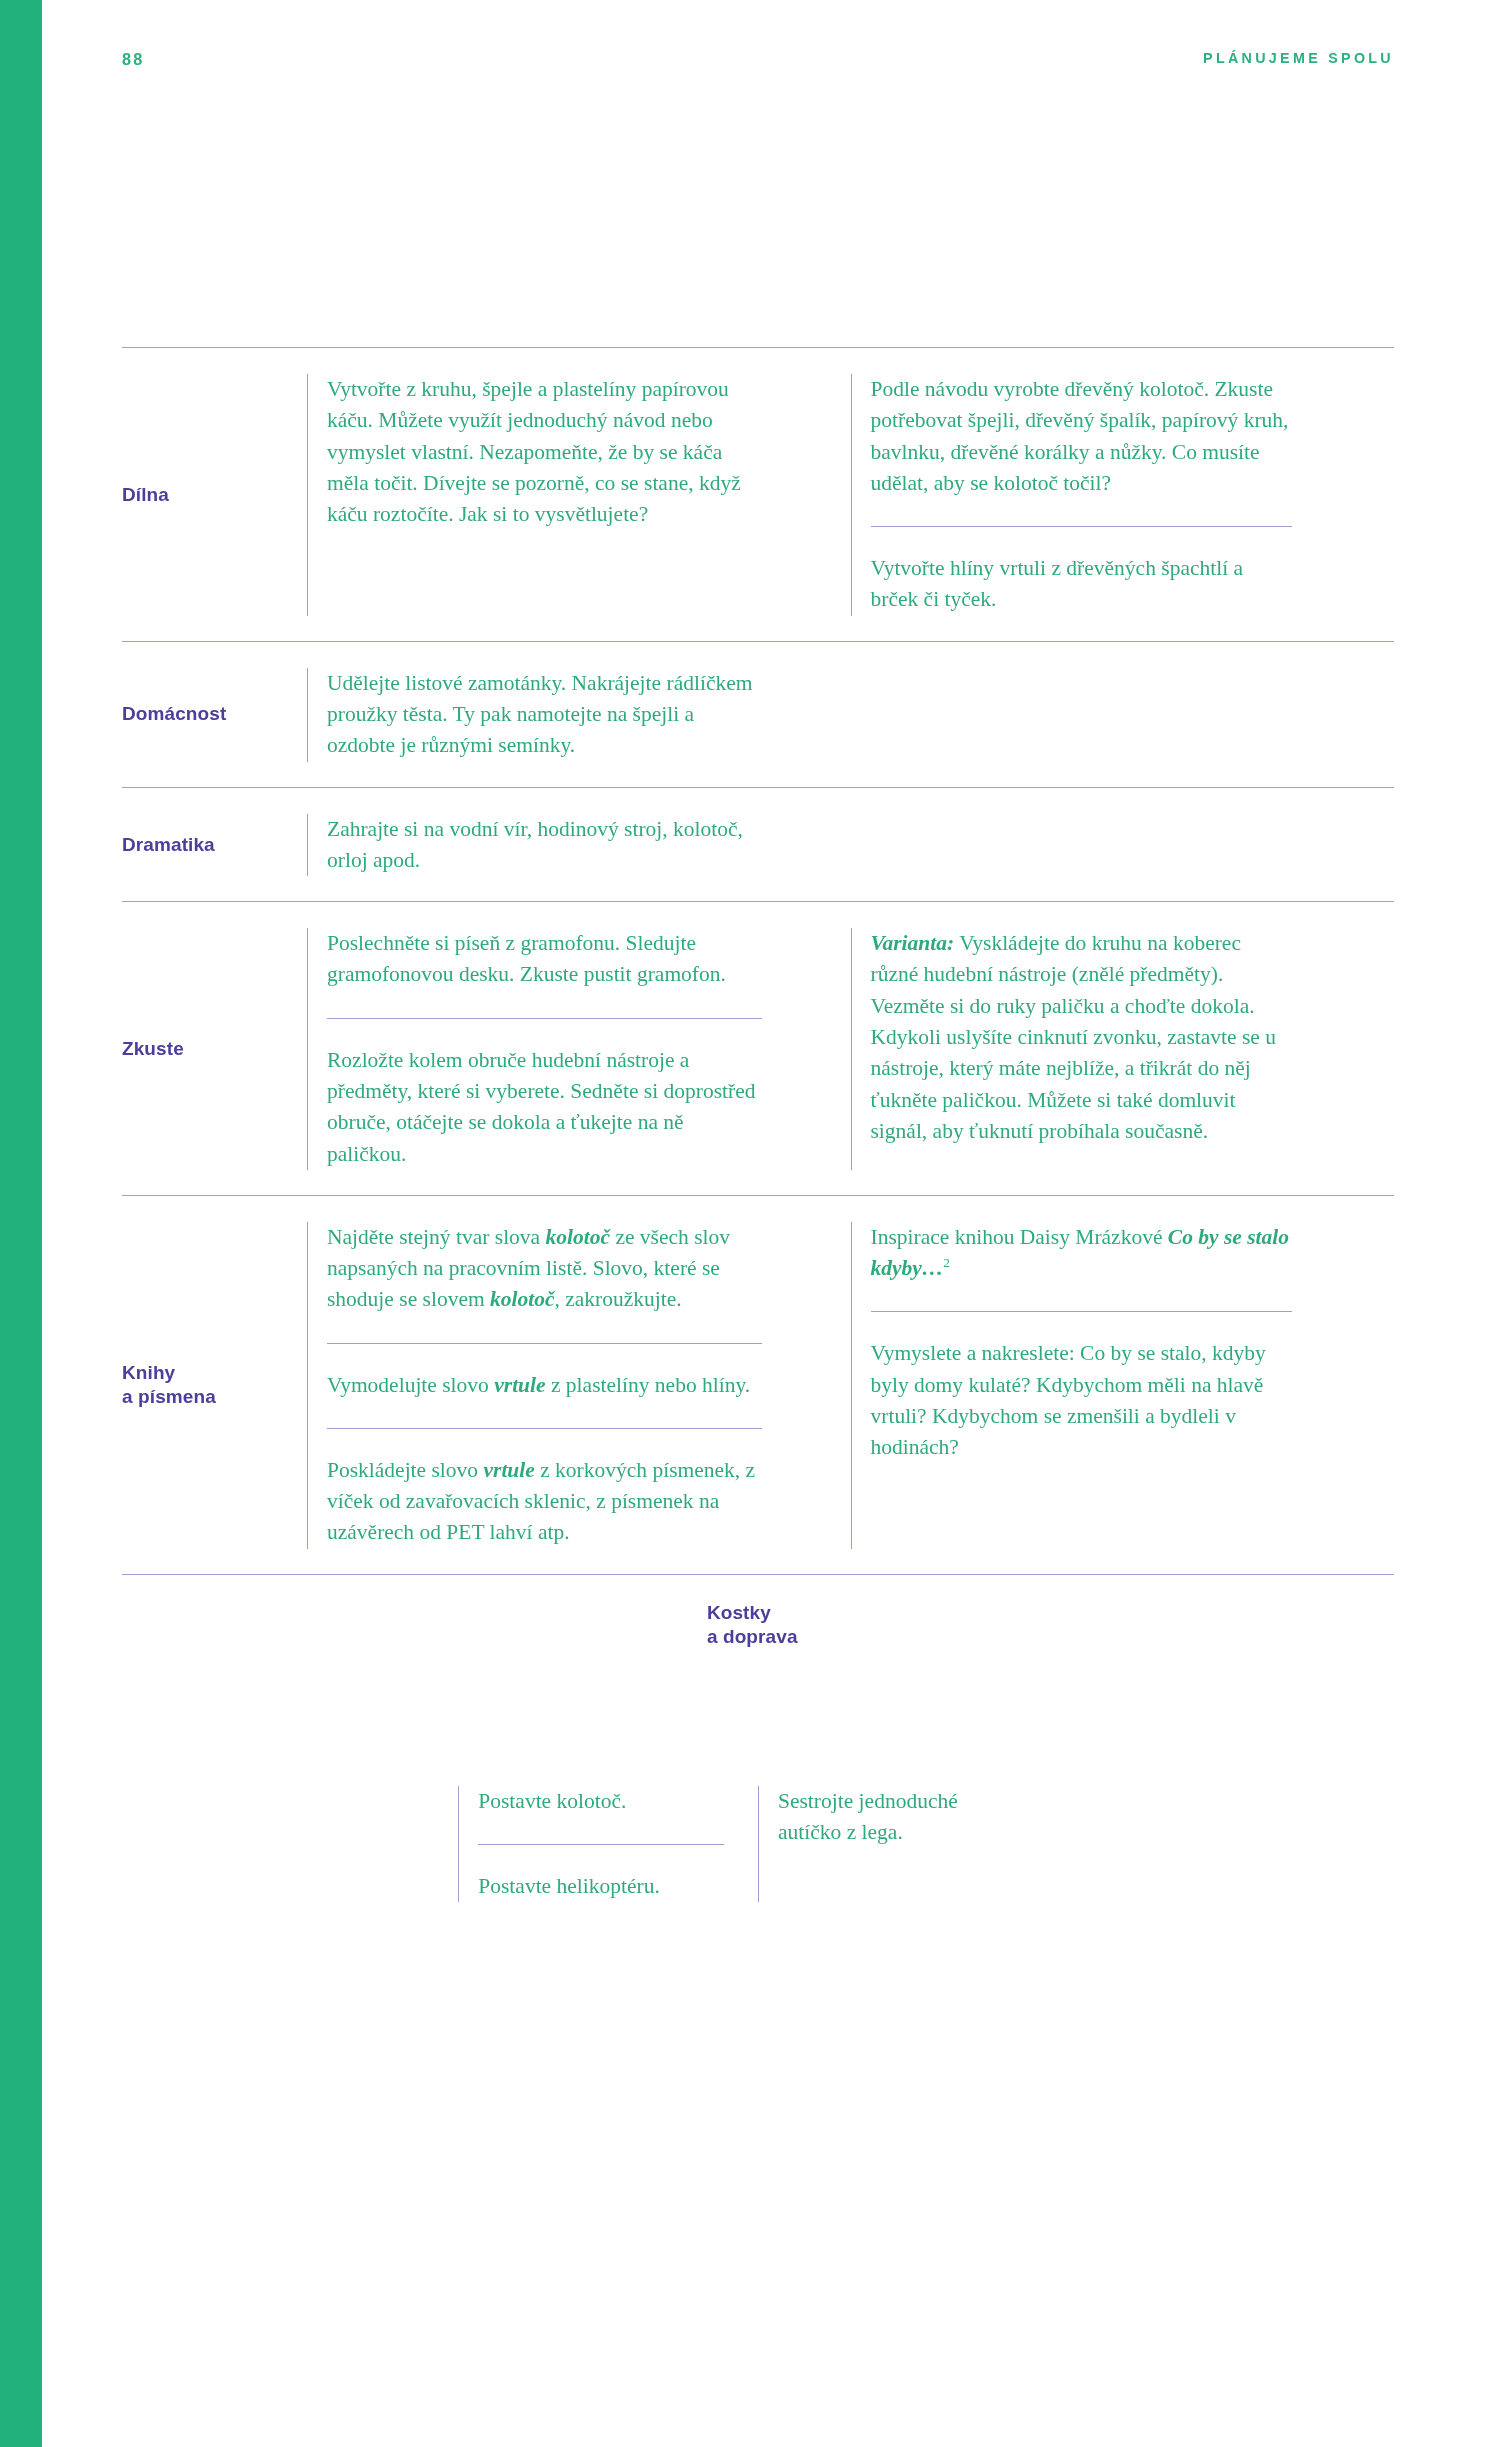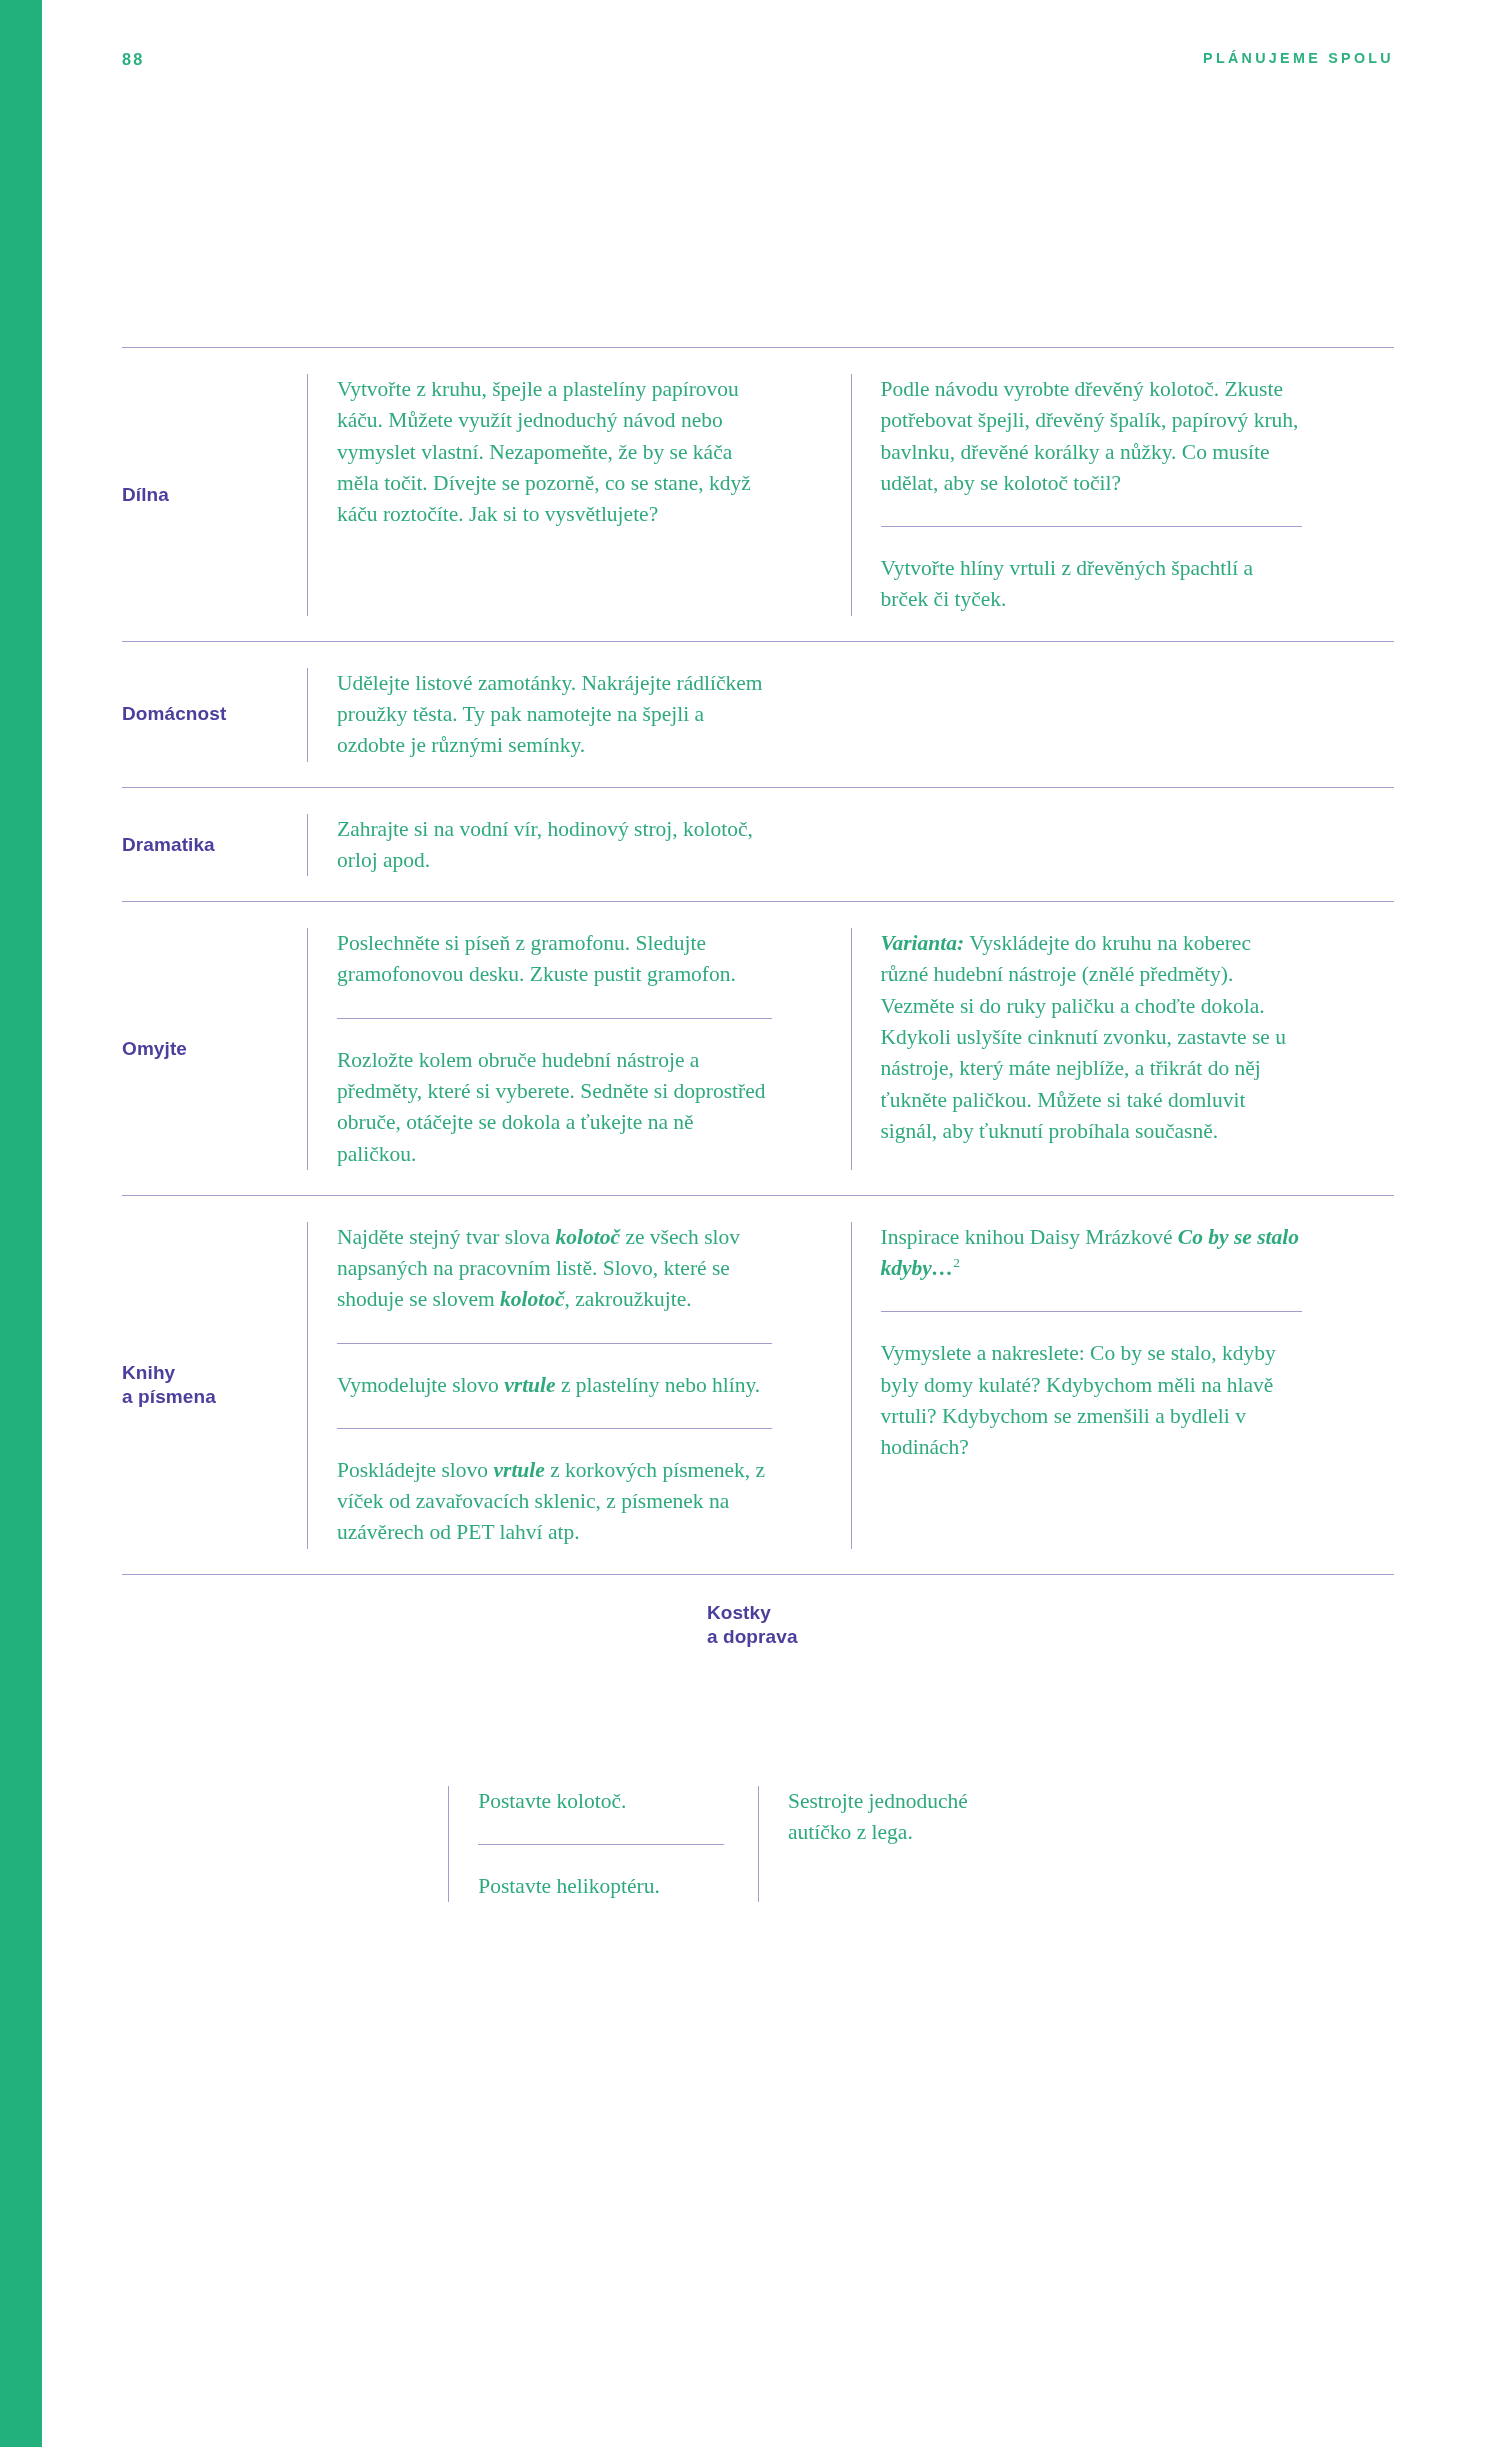--- a/index.html
+++ b/index.html
@@ -91,21 +91,21 @@
   }
 
   .cols {
     flex: 1 1 auto;
     display: flex;
     align-items: stretch;
   }
   .col {
     flex: 1 1 0;
     border-left: 1.9px solid #a49ccb;
-    padding-left: 29px;
+    padding-left: 19px;
     padding-right: 34px;
     box-sizing: border-box;
   }
   .col.wide {
     flex: 1 1 100%;
     padding-right: 0;
   }
 
   .note {
     font-family: "Liberation Serif", serif;
@@ -170,21 +170,21 @@
           <div class="cat-label">Dramatika</div>
         </div>
         <div class="cols">
           <div class="col wide">
             <p class="note">Zahrajte si na vodní vír, hodinový stroj, kolotoč, orloj apod.</p>
           </div>
         </div>
       </div>
       <div class="row">
         <div class="cat">
-          <div class="cat-label">Omyjte</div>
+          <div class="cat-label">Zkuste</div>
         </div>
         <div class="cols">
           <div class="col">
             <p class="note">Poslechněte si píseň z gramofonu. Sledujte gramofonovou desku. Zkuste pustit gramofon.</p>
             <p class="note">Rozložte kolem obruče hudební nástroje a předměty, které si vyberete. Sedněte si doprostřed obruče, otáčejte se dokola a ťukejte na ně paličkou.</p>
           </div>
           <div class="col">
             <p class="note"><em>Varianta:</em> Vyskládejte do kruhu na koberec různé hudební nástroje (znělé předměty). Vezměte si do ruky paličku a choďte dokola. Kdykoli uslyšíte cinknutí zvonku, zastavte se u nástroje, který máte nejblíže, a třikrát do něj ťukněte paličkou. Můžete si také domluvit signál, aby ťuknutí probíhala současně.</p>
           </div>
         </div>

